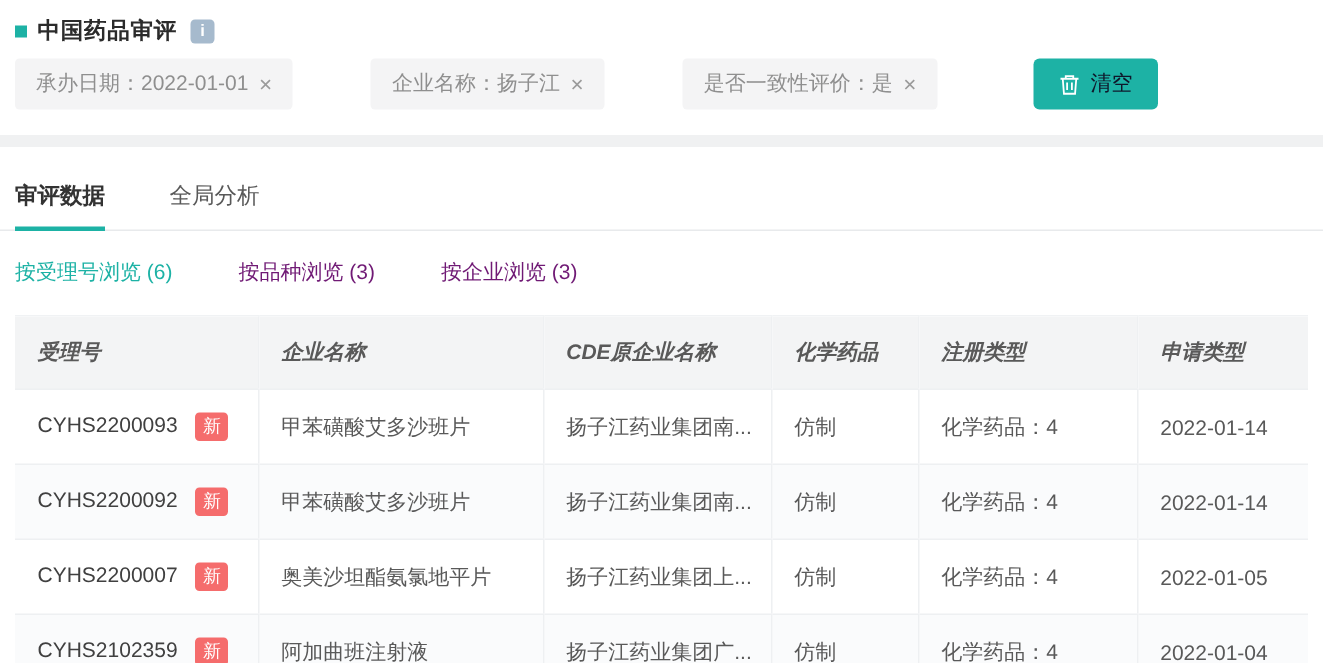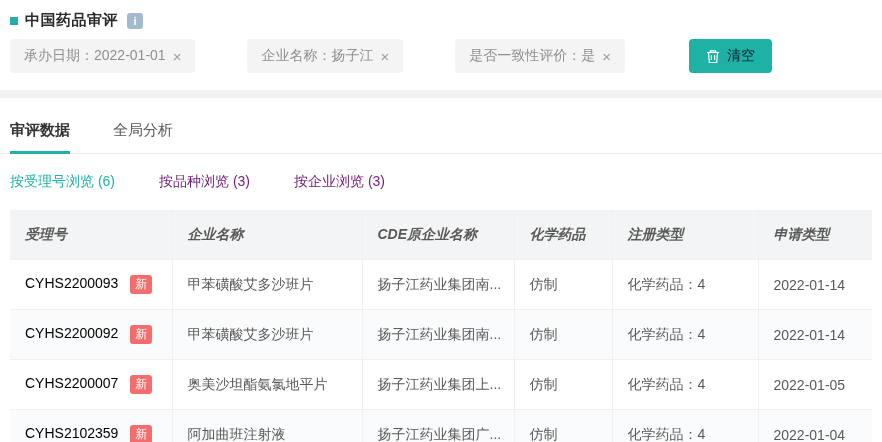--- a/index.html
+++ b/index.html
@@ -41,21 +41,21 @@
 
   
   .table-wrap { margin:19px 10px 0 10px; }
   table { width:100%; border-collapse:collapse; font-size:14px; color:#595959; table-layout:fixed; }
   th, td { text-align:left; padding:15px 10px 15px 15px; border-bottom:1px solid #eef0f2;
     overflow:hidden; white-space:nowrap; }
   th { background:#f3f4f5; font-weight:bold; color:#595959; border-top:1px solid #f0f2f4;font-style:italic; }
   th + th, td + td { border-left:1px solid #eef0f2; }
   tbody tr:nth-child(even) td { background:#fafbfc; }
   tbody tr { cursor:default; }
-  .receipt-link { color:#000000; cursor:pointer;text-align:center; }
+  .receipt-link { color:#404040; cursor:pointer;text-align:center; }
   .badge-new { background:#f56c6c; color:#fff; font-size:12px; padding:2px 5px;
     border-radius:3px; margin-left:8px; display:inline-block; line-height:1.25; }
 </style>
 </head>
 <body>
 
 <div class="page-header">
   <span class="bullet"></span>
   <span class="page-title">中国药品审评</span>
   <span class="info-icon">i</span>

